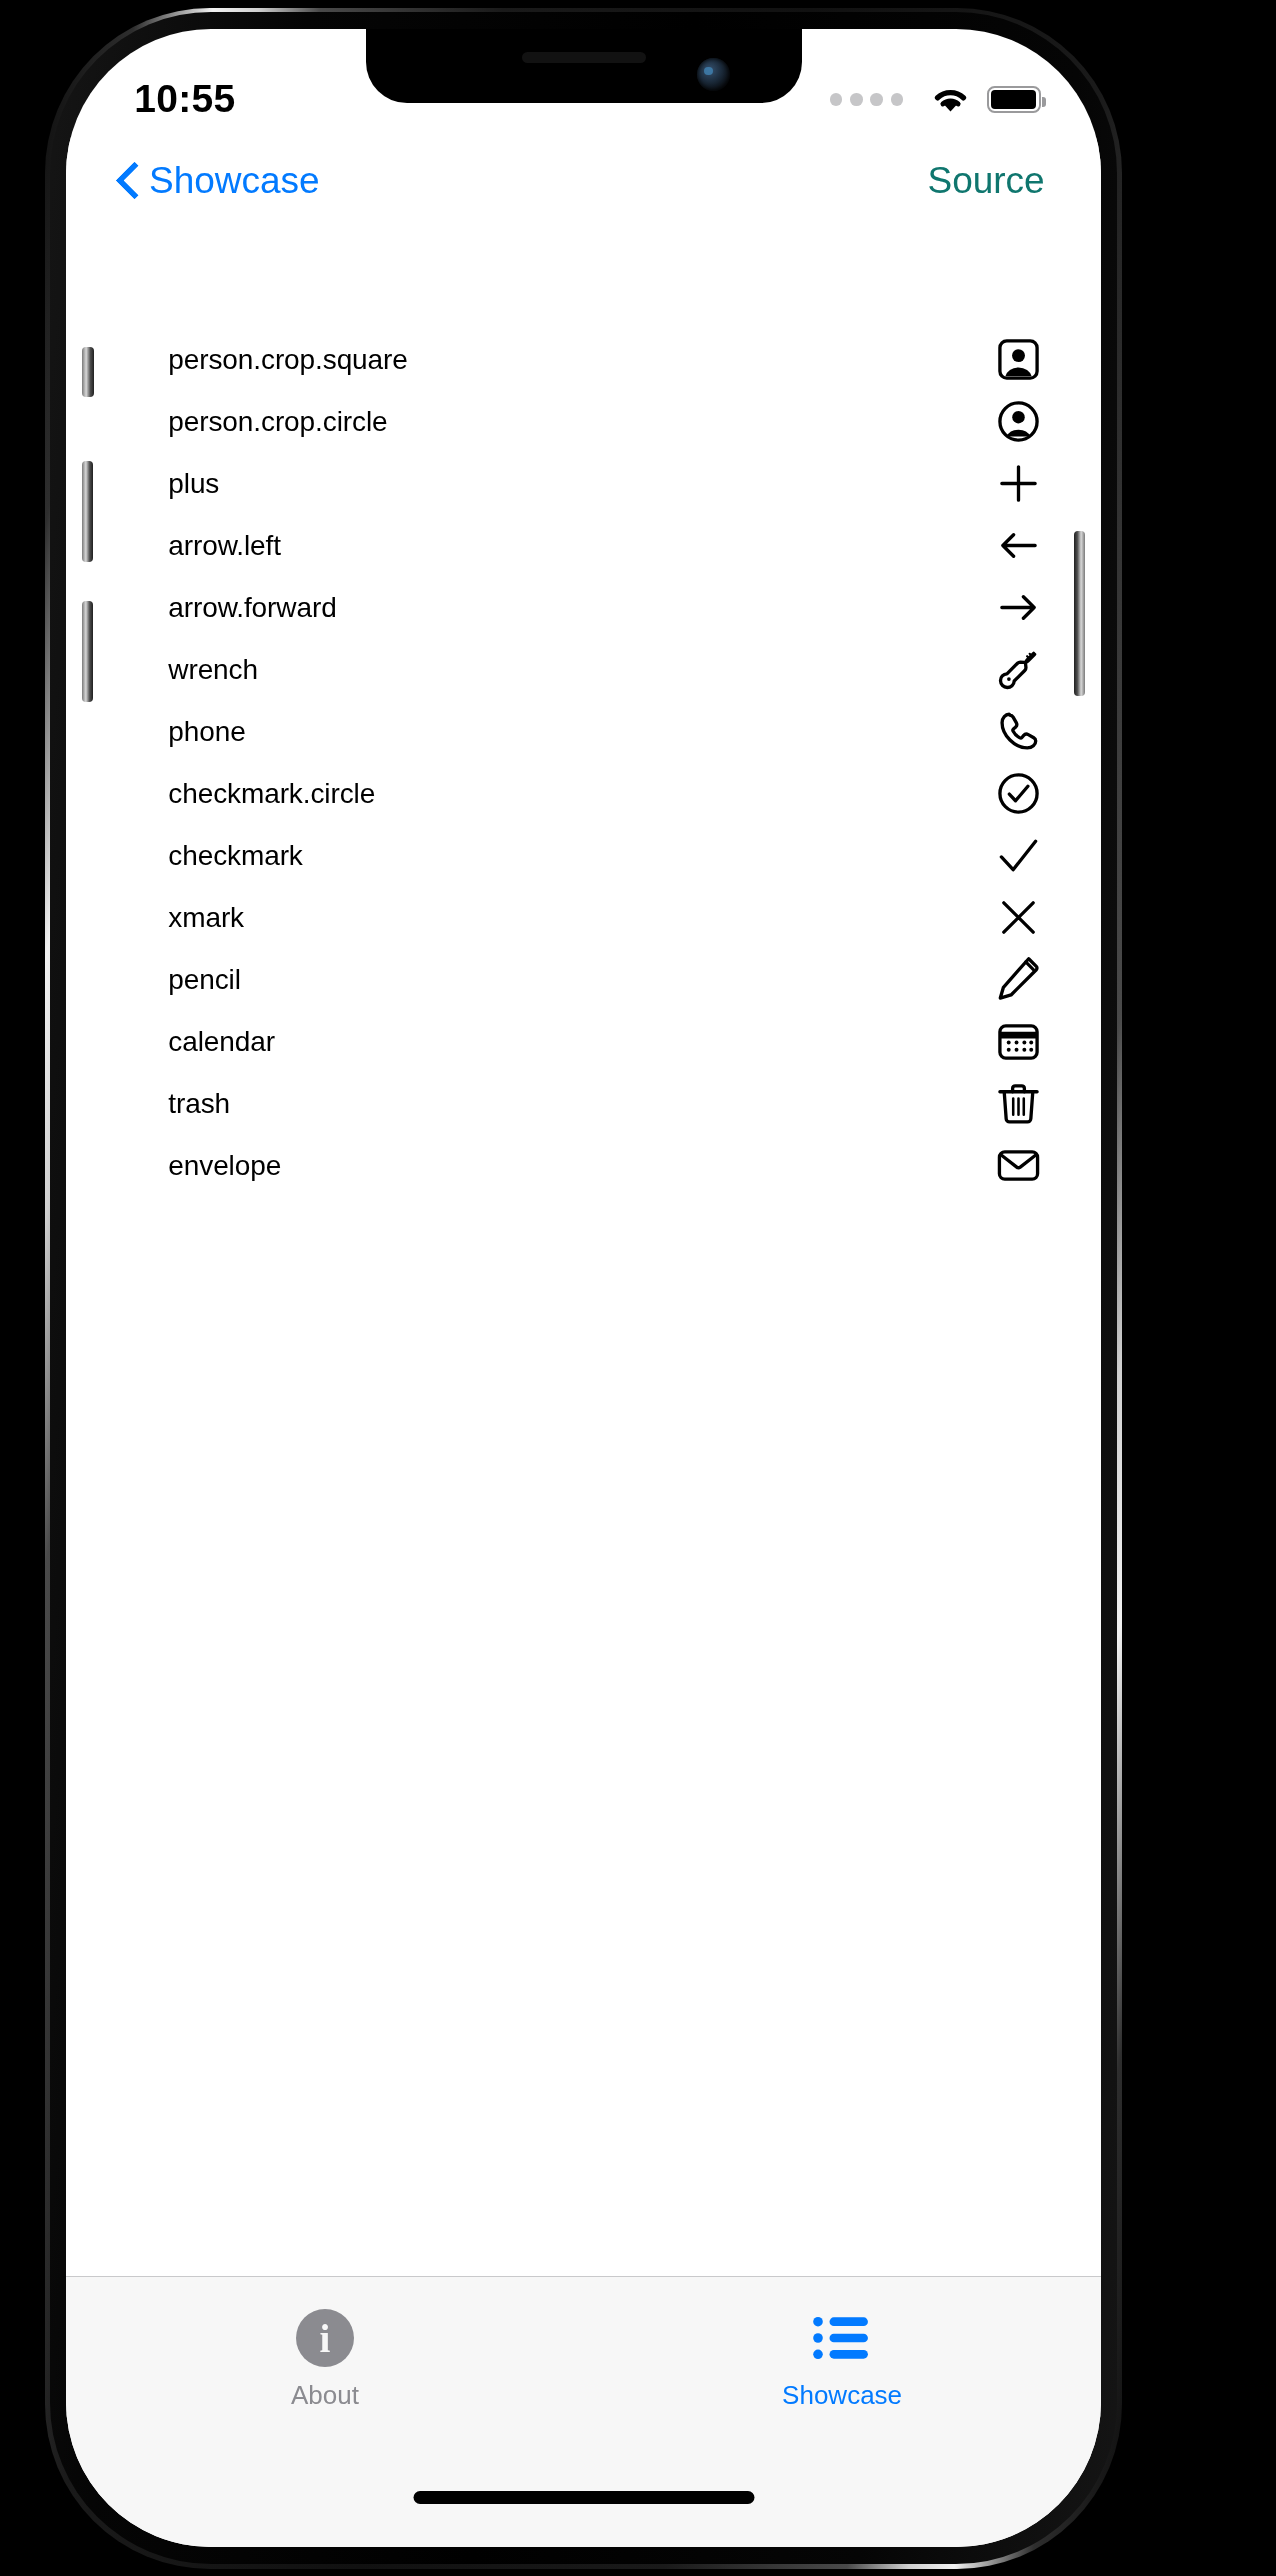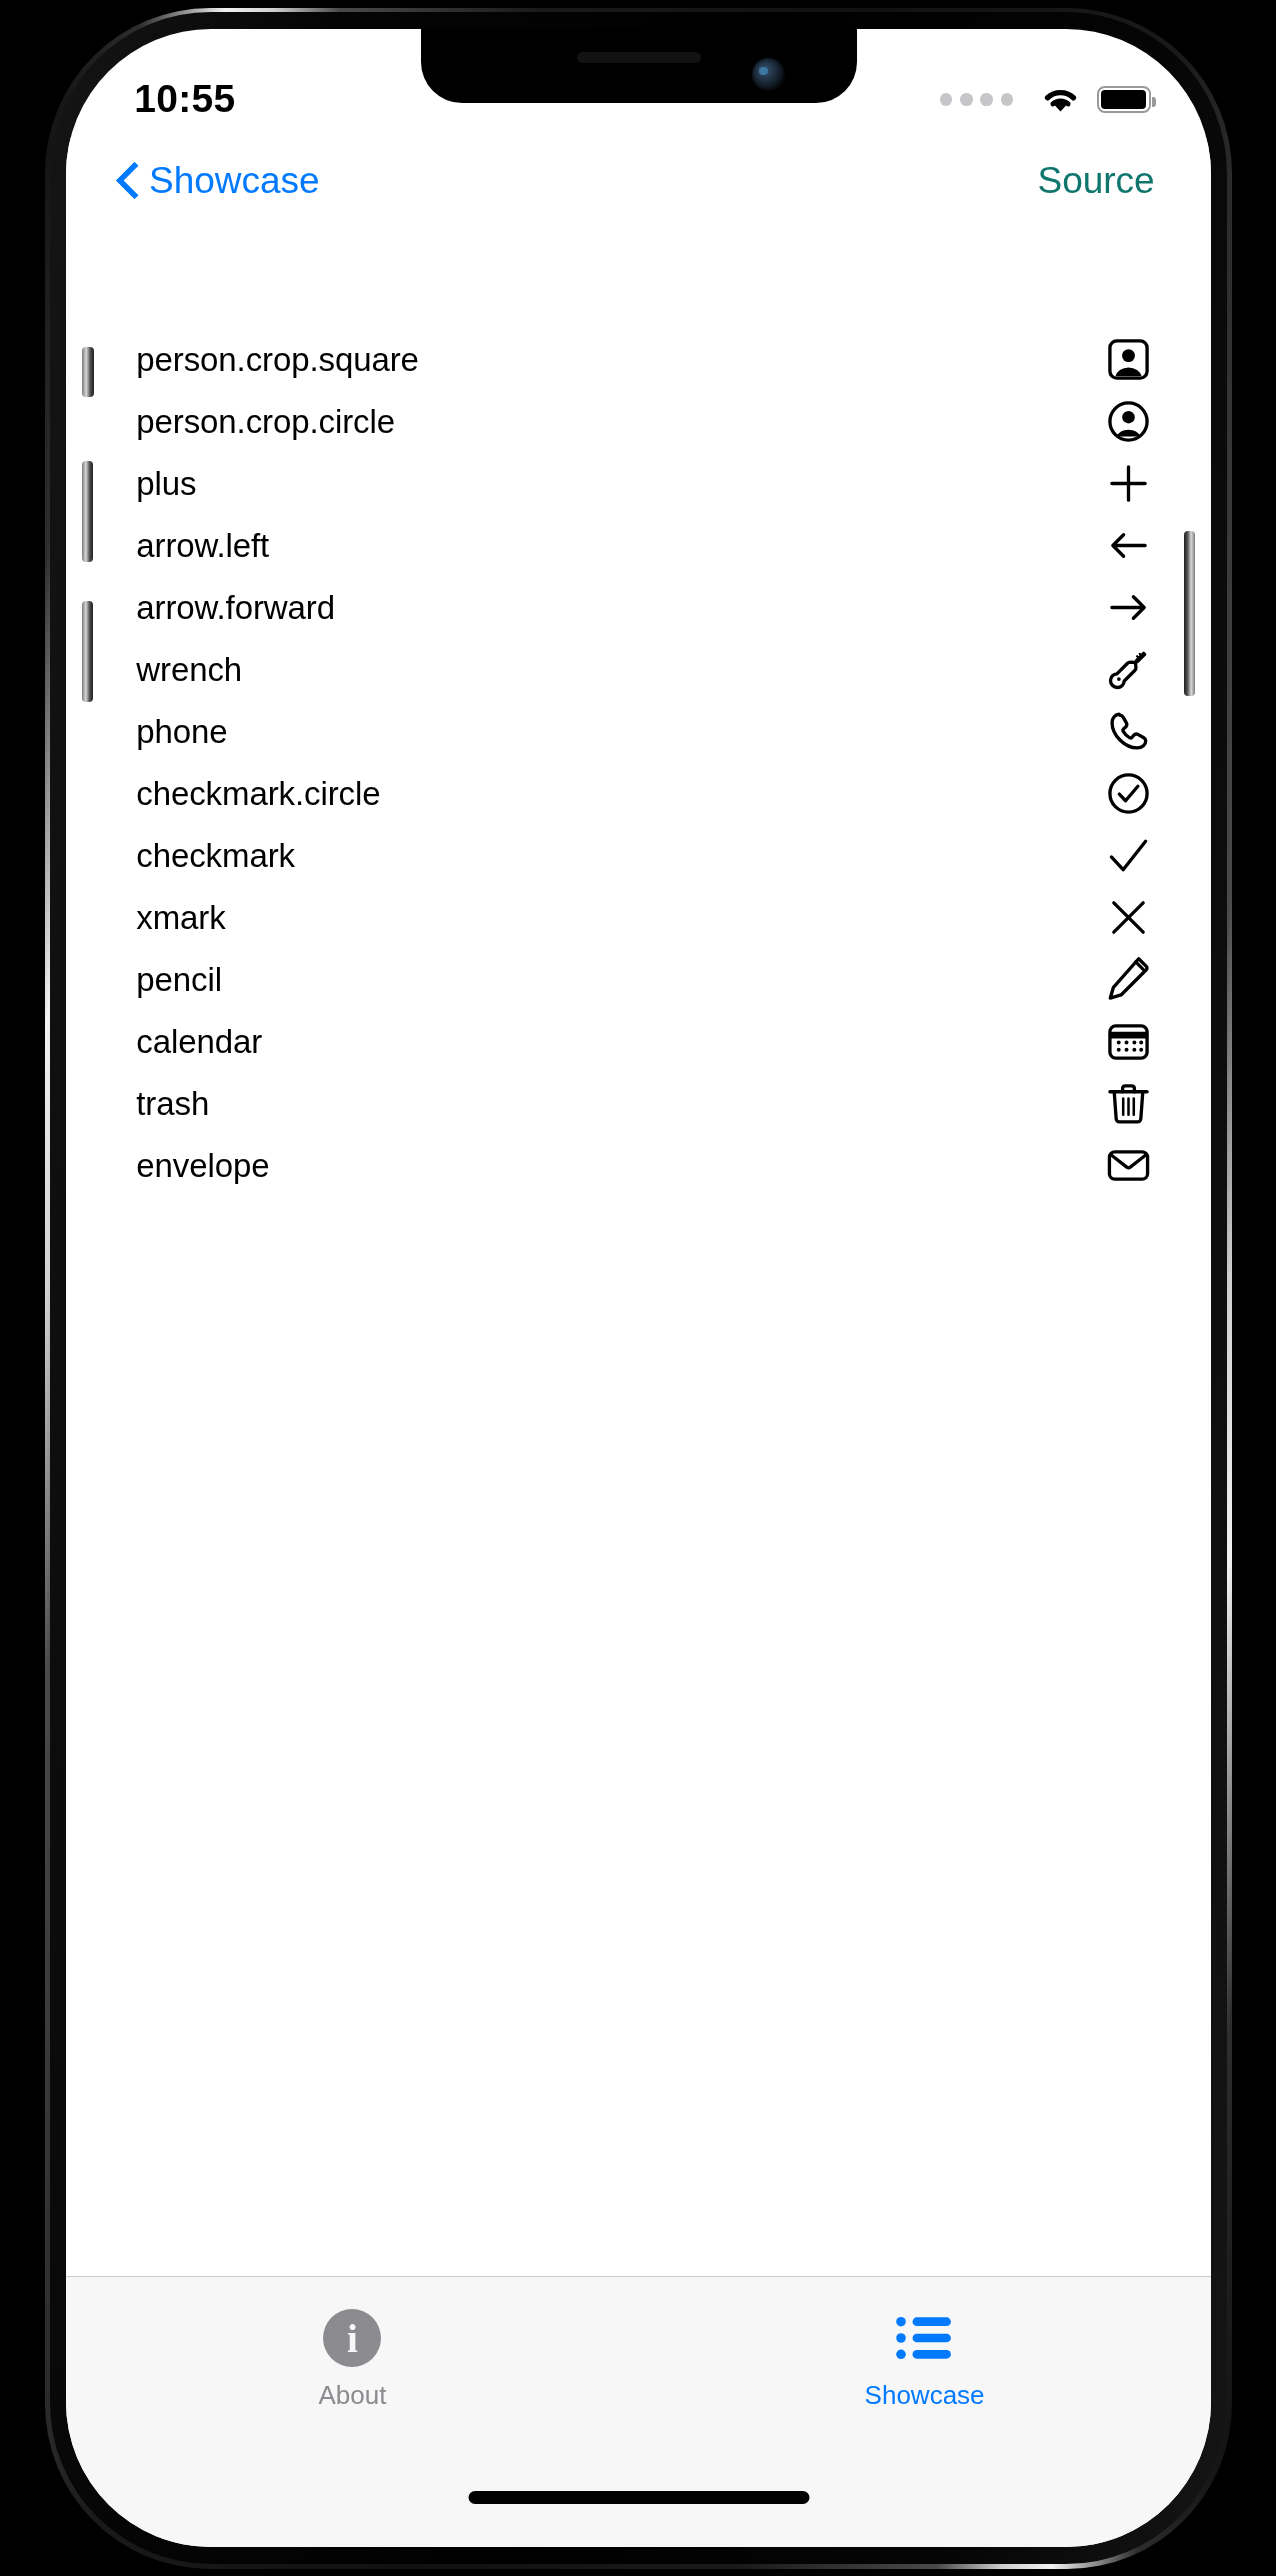--- a/index.html
+++ b/index.html
@@ -7,21 +7,21 @@
     width:1276px; height:2576px;
     background:#000;
     font-family:"Liberation Sans", sans-serif;
     overflow:hidden;
   }
   #stage { position:relative; width:1276px; height:2576px; background:#000; }
 
   
   .device {
     position:absolute; left:45px; top:7.7px;
-    width:1187px; height:2561px;
+    width:1077px; height:2561px;
     border-radius:165px;
     background:
       linear-gradient(100deg,#0a0a0a 0%,#2e2e2e 6%,#f2f2f2 11%,#cfcfcf 14%,#4a4a4a 18%,
       #1a1a1a 30%,#111 50%,#1a1a1a 70%,#4a4a4a 82%,#cfcfcf 86%,#f2f2f2 89%,#2e2e2e 94%,#0a0a0a 100%);
     padding:4.8px;
   }
   .device-inner {
     width:100%; height:100%;
     border-radius:161px;
     background:linear-gradient(95deg,#151515,#050505 20%,#000 50%,#050505 80%,#151515);
@@ -112,21 +112,21 @@
   }
   .row {
     position:relative; height:62px;
     display:flex; align-items:center; justify-content:space-between;
     padding:0 60px 0 70px;
   }
   .row::after {
     content:""; position:absolute; left:70px; right:0; bottom:0;
     height:1px; background:transparent;
   }
-  .row-label { font-size:33px; color:#000; letter-spacing:-0.1px; }
+  .row-label { font-size:28px; color:#000; letter-spacing:-0.1px;margin-left:32px; }
   .row-icon { width:45px; height:45px; display:flex; align-items:center; justify-content:center; }
   .row-icon svg { display:block; }
 
   
   .tabbar {
     position:absolute; left:0; right:0; bottom:0; height:271px;
     background:#f7f7f7; border-top:1.5px solid #c9c9cb;
     display:flex; align-items:flex-start; z-index:25;
   }
   .tab { flex:1; display:flex; flex-direction:column; align-items:center; padding-top:29px; cursor:pointer; }

